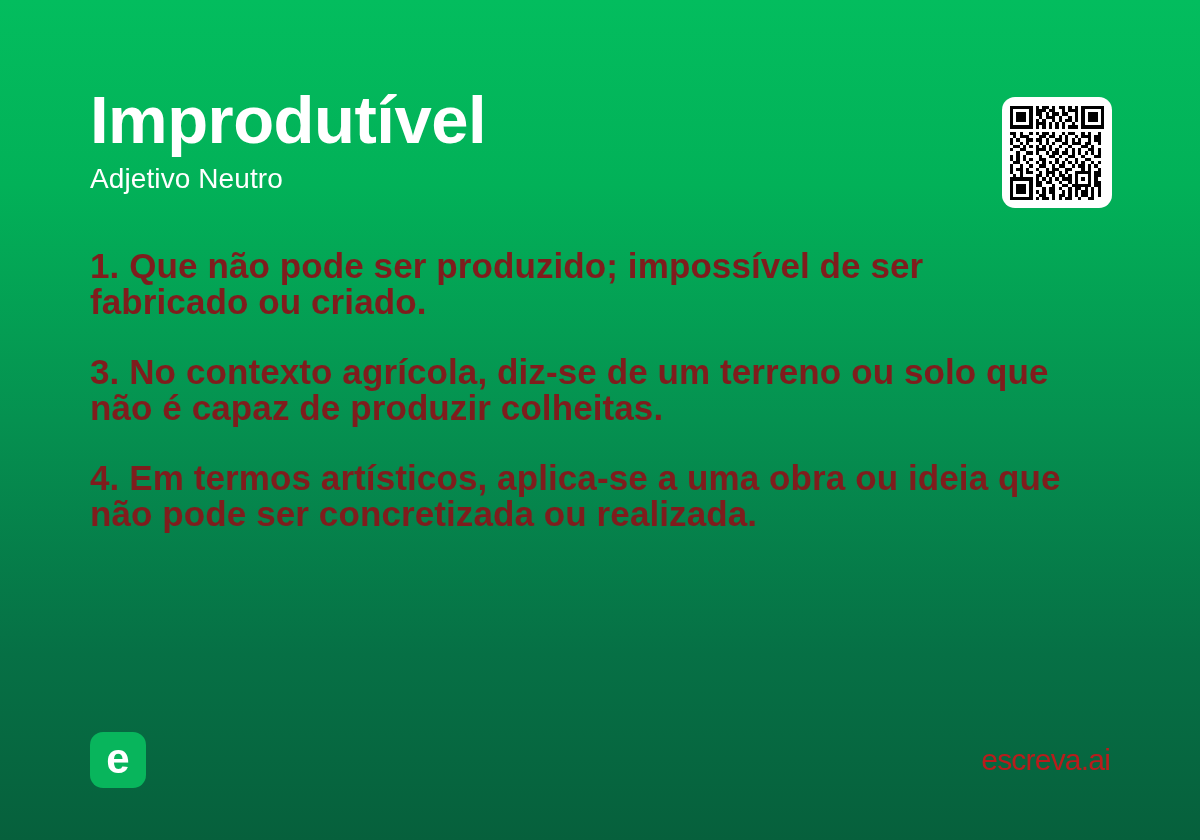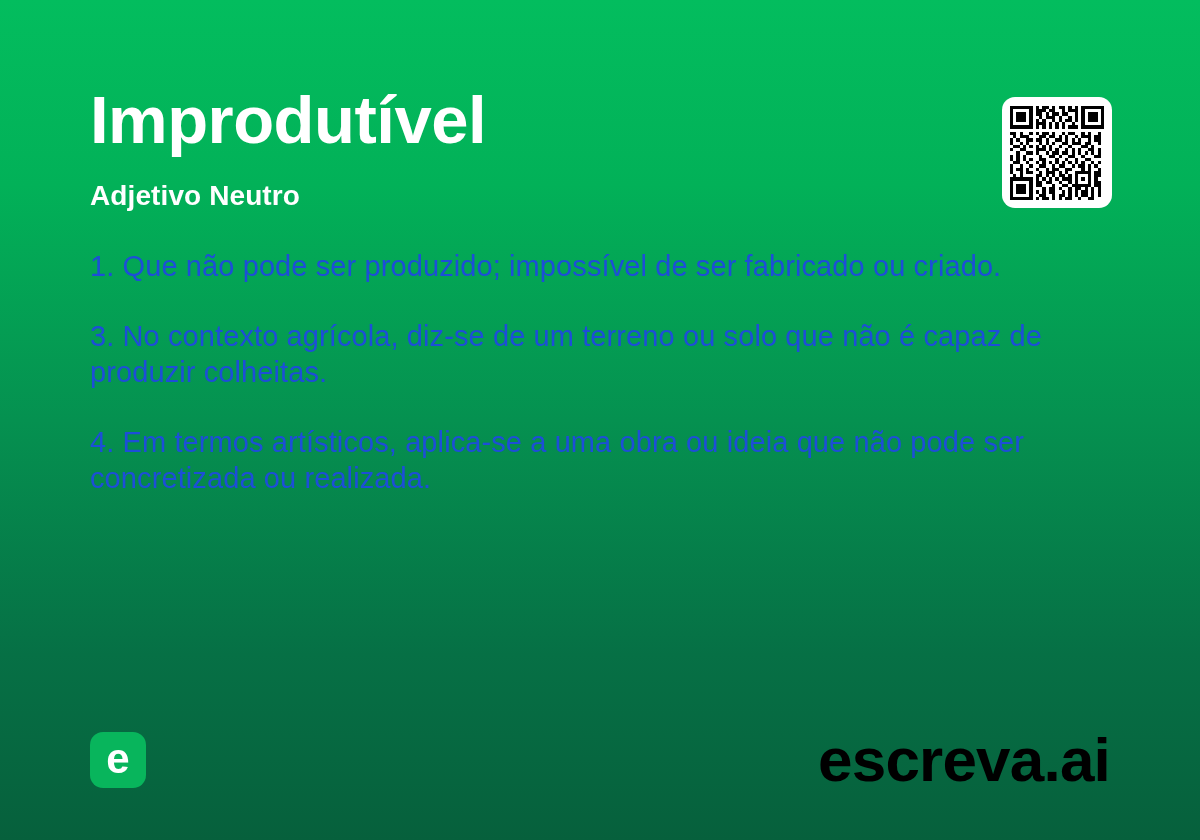--- a/index.html
+++ b/index.html
@@ -41,23 +41,23 @@
   .word-title {
     font-size: 67px;
     font-weight: 700;
     letter-spacing: -0.5px;
     line-height: 1.0;
     color: #ffffff;
     white-space: nowrap;
   }
 
   .word-subtitle {
-    margin-top: 28px;
+    margin-top: 11px;
     font-size: 28px;
-    font-weight: 700;
+    font-weight: 400;
     letter-spacing: 0.1px;
     line-height: 1.1;
     color: #ffffff;
   }
 
   
   .qr-card {
     position: absolute;
     left: 1002px;
     top: 97px;
@@ -80,25 +80,25 @@
 
   
   .definitions {
     position: absolute;
     left: 90px;
     top: 248px;
     width: 1000px;
   }
 
   .definition {
-    font-size: 29px;
-    font-weight: 400;
+    font-size: 35px;
+    font-weight: 700;
     line-height: 36px;
     letter-spacing: 0.1px;
-    color: #1d4ed8;
+    color: #7f1d1d;
     margin-bottom: 34px;
   }
 
   .definition:last-child { margin-bottom: 12px; }
 
   
   .footer {
     position: absolute;
     left: 90px;
     right: 90px;
@@ -122,25 +122,25 @@
 
   .brand-mark-letter {
     font-size: 42px;
     font-weight: 700;
     line-height: 1;
     color: #ffffff;
     transform: translateY(-1px);
   }
 
   .brand-wordmark {
-    font-size: 62px;
-    font-weight: 700;
+    font-size: 30px;
+    font-weight: 400;
     letter-spacing: -0.8px;
     line-height: 1;
-    color: #000000;
+    color: #b91c1c;
     white-space: nowrap;
   }
 </style>
 </head>
 <body>
 
 <div class="card">
 
   <div class="header">
     <h1 class="word-title">Improdutível</h1>

